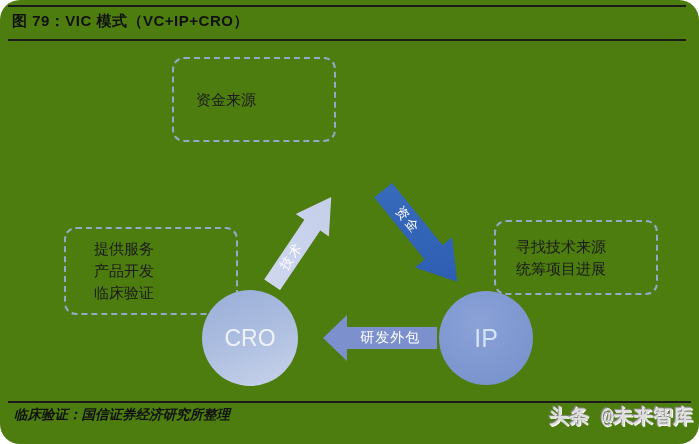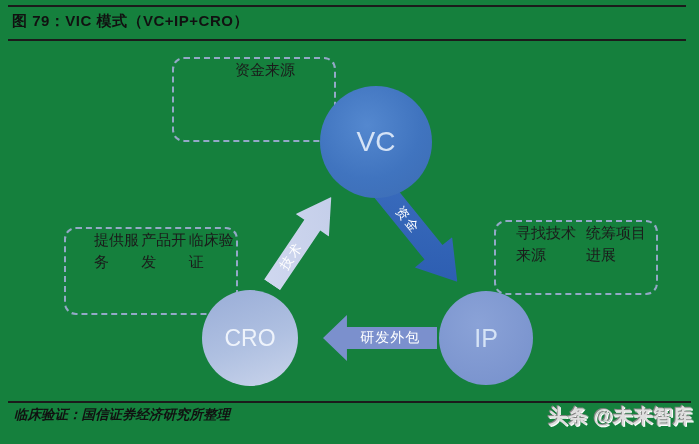--- a/index.html
+++ b/index.html
@@ -1,26 +1,26 @@
 <!DOCTYPE html>
 <html><head>
 <meta charset="utf-8">
 <style>
   html,body{margin:0;padding:0;background:#ffffff;}
-  .page{position:relative;width:699px;height:444px;background:#15803d;overflow:hidden;
-        font-family:"Liberation Sans",sans-serif;}
+  .page{position:relative;width:699px;height:444px;background:#4d7c0f;overflow:hidden;
+        font-family:"Liberation Sans",sans-serif;border-radius:20px;}
   .rule{position:absolute;background:#1b1b1b;}
   .rule-top{left:8px;top:5px;width:678px;height:2px;}
   .rule-title{left:8px;top:39px;width:678px;height:2px;}
   .rule-bottom{left:8px;top:401px;width:683px;height:2px;}
   .fig-title{position:absolute;left:12px;top:12px;font-size:15px;font-weight:bold;color:#111;
              letter-spacing:.5px;}
   
   .note-box{position:absolute;border:2px dashed #94a8c7;border-radius:12px;z-index:1;
-            display:flex;flex-direction:row;justify-content:center;
+            display:flex;flex-direction:column;justify-content:center;
             font-family:"Liberation Serif",serif;color:#1b1b1b;font-size:15px;line-height:22px;
             box-sizing:border-box;}
   .note-vc{left:172px;top:57px;width:164px;height:85px;padding-left:22px;}
   .note-ip{left:494px;top:220px;width:164px;height:75px;padding-left:20px;}
   .note-cro{left:64px;top:227px;width:174px;height:88px;padding-left:28px;}
   
   .circle{position:absolute;border-radius:50%;z-index:3;display:flex;align-items:center;
           justify-content:center;color:#d5e3f6;}
   .circle-vc{left:320px;top:86px;width:112px;height:112px;
              background:radial-gradient(circle at 42% 35%, #5488cf 0%, #4074bf 55%, #3c6cb4 100%);
@@ -47,21 +47,21 @@
   .arrow-label{position:absolute;inset:0;display:flex;align-items:center;justify-content:center;
                color:#ffffff;font-family:"Liberation Serif",serif;}
   .arrow-vc-ip .arrow-label{font-size:13px;letter-spacing:2px;padding-right:34%;}
   .arrow-cro-vc .arrow-label{font-size:13px;letter-spacing:2px;padding-right:34%;}
   .arrow-ip-cro .arrow-label{font-size:14px;letter-spacing:1px;padding-left:18%;}
   
   .source{position:absolute;left:14px;top:406px;font-family:"Liberation Serif",serif;
           font-style:italic;font-weight:600;font-size:13.5px;color:#111;}
   .watermark{position:absolute;right:6px;top:403px;font-size:20px;font-weight:bold;
              color:#dedede;text-shadow:-1px -1px 0 #858585, 1px 1px 0 #ffffff;
-             font-family:Liberation Sans, sans-serif;}
+             font-family:Liberation Mono, monospace;}
 </style>
 </head>
 <body>
 
 <div class="page">
 
   <div class="rule rule-top"></div>
   <div class="fig-title">图 79：VIC 模式（VC+IP+CRO）</div>
   <div class="rule rule-title"></div>
 
@@ -84,23 +84,20 @@
   </div>
   <div class="arrow arrow-cro-vc">
     <div class="arrow-shape shape-right"></div>
     <span class="arrow-label">技术</span>
   </div>
   <div class="arrow arrow-ip-cro">
     <div class="arrow-shape shape-left"></div>
     <span class="arrow-label">研发外包</span>
   </div>
 
-  <div class="circle circle-vc">
-    <span>VC</span>
-  </div>
   <div class="circle circle-cro">
     <span>CRO</span>
   </div>
   <div class="circle circle-ip">
     <span>IP</span>
   </div>
 
   <div class="rule rule-bottom"></div>
   <div class="source">临床验证：国信证券经济研究所整理</div>
   <div class="watermark">头条 @未来智库</div>

